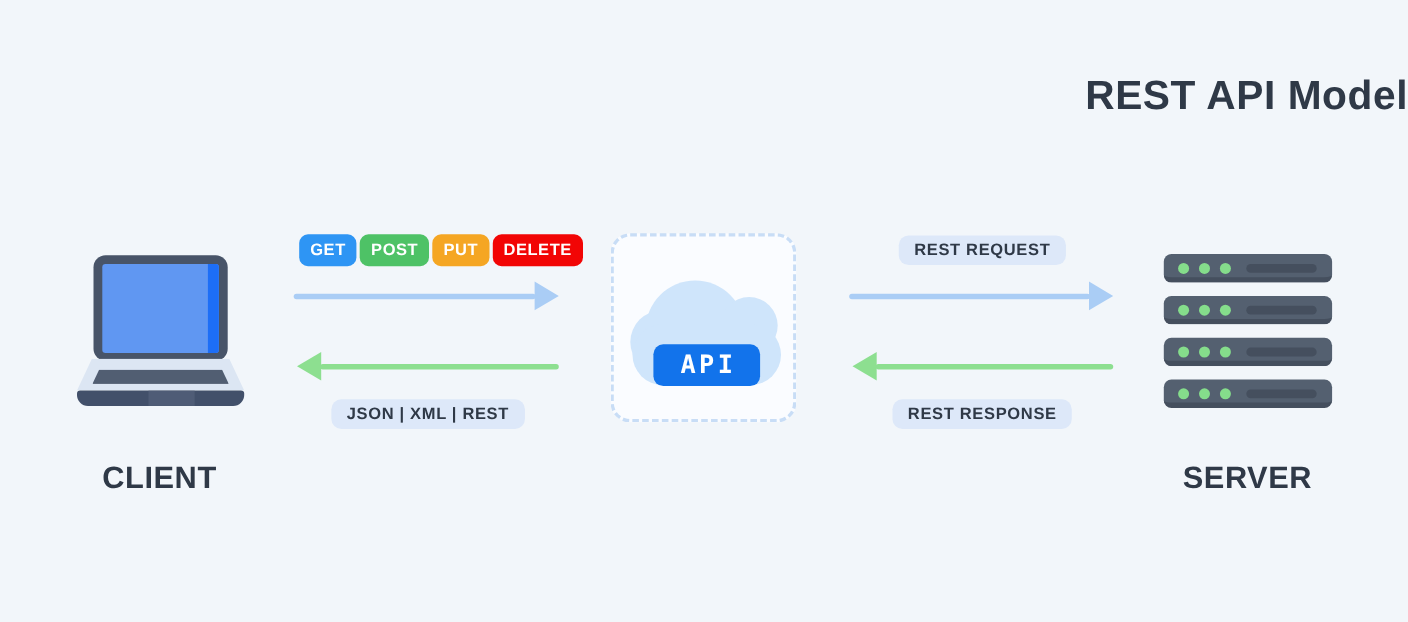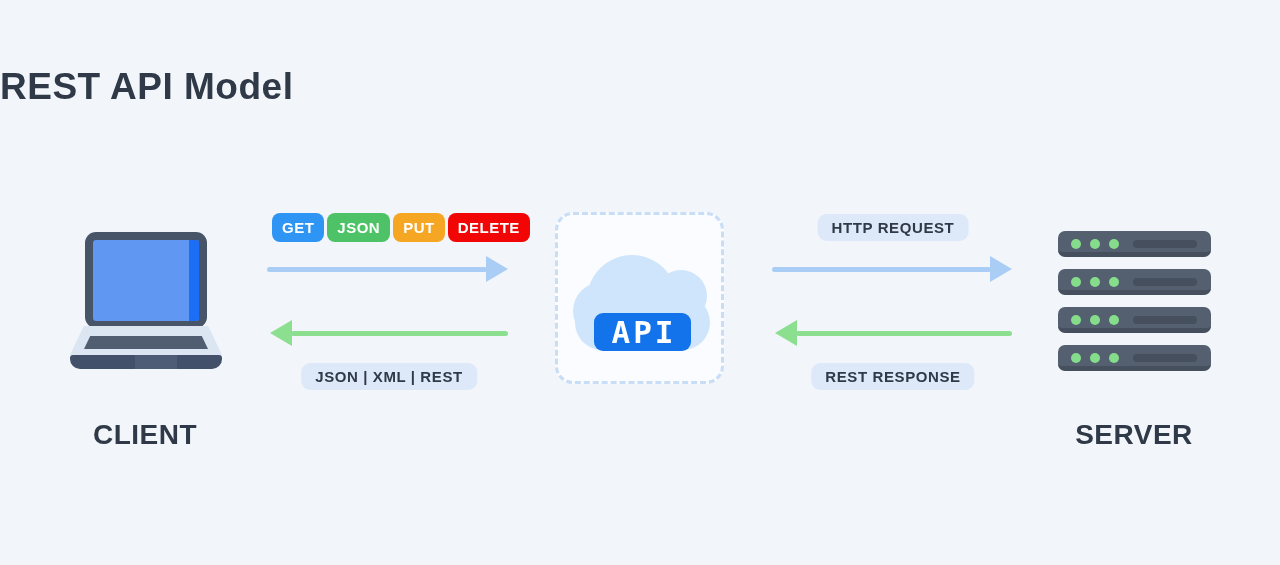--- a/index.html
+++ b/index.html
@@ -3,21 +3,21 @@
 <meta charset="utf-8">
 <style>
   * { margin:0; padding:0; box-sizing:border-box; }
   html,body { background:#f2f6fa; }
   .canvas {
     position:relative; width:1280px; height:565px;
     background:#f2f6fa; overflow:hidden;
     font-family:"Liberation Sans", sans-serif;
   }
   .title {
-    position:absolute; left:0; right:0; top:66px; text-align:left;
+    position:absolute; left:0; right:0; top:66px; text-align:right;
     font-size:37px; font-weight:bold; color:#2f3947; letter-spacing:.5px;
   }
   .section-label {
     position:absolute; transform:translateX(-50%);
     font-size:28px; font-weight:bold; color:#2f3947; letter-spacing:.5px;
     white-space:nowrap;
   }
 
   
   .laptop { position:absolute; left:70px; top:232px; width:152px; height:137px; }
@@ -48,21 +48,21 @@
   .api-box { position:absolute; left:555px; top:212px; width:169px; height:172px;
     border:3px dashed #c8ddf6; border-radius:18px; background:#fafcff; }
   .cloud-part { position:absolute; background:#cfe5fb; border-radius:50%; }
   .cloud-c1 { left:29px; top:40px; width:90px; height:90px; }
   .cloud-c2 { left:97px; top:55px; width:52px; height:52px; }
   .cloud-c3 { left:15px; top:67px; width:58px; height:58px; }
   .cloud-base { position:absolute; left:17px; top:80px; width:135px; height:55px;
     background:#cfe5fb; border-radius:28px; }
   .api-badge { position:absolute; left:36px; top:98px; width:97px; height:38px;
     background:#1273eb; border-radius:9px; color:#ffffff;
-    font-family:"DejaVu Sans Mono", monospace; font-weight:bold; font-size:31px;
+    font-family:"DejaVu Sans Mono", monospace; font-weight:bold; font-size:23px;
     letter-spacing:3px; display:flex; align-items:center; justify-content:center;
     padding-left:3px; }
 
   
   .methods { position:absolute; left:272px; top:213px; display:flex; gap:3px;align-items:flex-end; }
   .method-badge { height:29px; padding:0 10px; border-radius:8px; color:#fff;
     font-weight:bold; font-size:15px; letter-spacing:.5px;
     display:flex; align-items:center; }
 
   
@@ -95,42 +95,42 @@
     <div class="lap-base"></div>
     <div class="lap-keys"></div>
     <div class="lap-bottom">
       <div class="lap-notch"></div>
     </div>
   </div>
   <div class="section-label" style="left:145px; top:419px;">CLIENT</div>
 
   <div class="methods">
     <div class="method-badge" style="background-color: rgb(46, 149, 244);">GET</div>
-    <div class="method-badge" style="background-color: rgb(78, 194, 102);">JSON</div>
+    <div class="method-badge" style="background-color: rgb(78, 194, 102);">POST</div>
     <div class="method-badge" style="background-color: rgb(245, 166, 35);">PUT</div>
     <div class="method-badge" style="background-color: rgb(242, 5, 5);">DELETE</div>
   </div>
 
   <div class="arrow-line blue-line" style="left:267px; top:267px; width:220px;"></div>
   <div class="arrow-head head-right-blue" style="left:486px; top:256px;"></div>
 
   <div class="arrow-head head-left-green" style="left:270px; top:320px;"></div>
   <div class="arrow-line green-line" style="left:291px; top:331px; width:217px;"></div>
 
   <div class="pill" style="left:389px; top:363px;">JSON | XML | REST</div>
 
   <div class="api-box">
     <div class="cloud-part cloud-c3"></div>
     <div class="cloud-part cloud-c1"></div>
     <div class="cloud-part cloud-c2"></div>
     <div class="cloud-base"></div>
     <div class="api-badge">API</div>
   </div>
 
-  <div class="pill" style="left:893px; top:214px;">HTTP REQUEST</div>
+  <div class="pill" style="left:893px; top:214px;">REST REQUEST</div>
   <div class="arrow-line blue-line" style="left:772px; top:267px; width:219px;"></div>
   <div class="arrow-head head-right-blue" style="left:990px; top:256px;"></div>
 
   <div class="arrow-head head-left-green" style="left:775px; top:320px;"></div>
   <div class="arrow-line green-line" style="left:796px; top:331px; width:216px;"></div>
   <div class="pill" style="left:893px; top:363px;">REST RESPONSE</div>
 
   <div class="server">
     <div class="server-row">
       <div class="server-dots">

